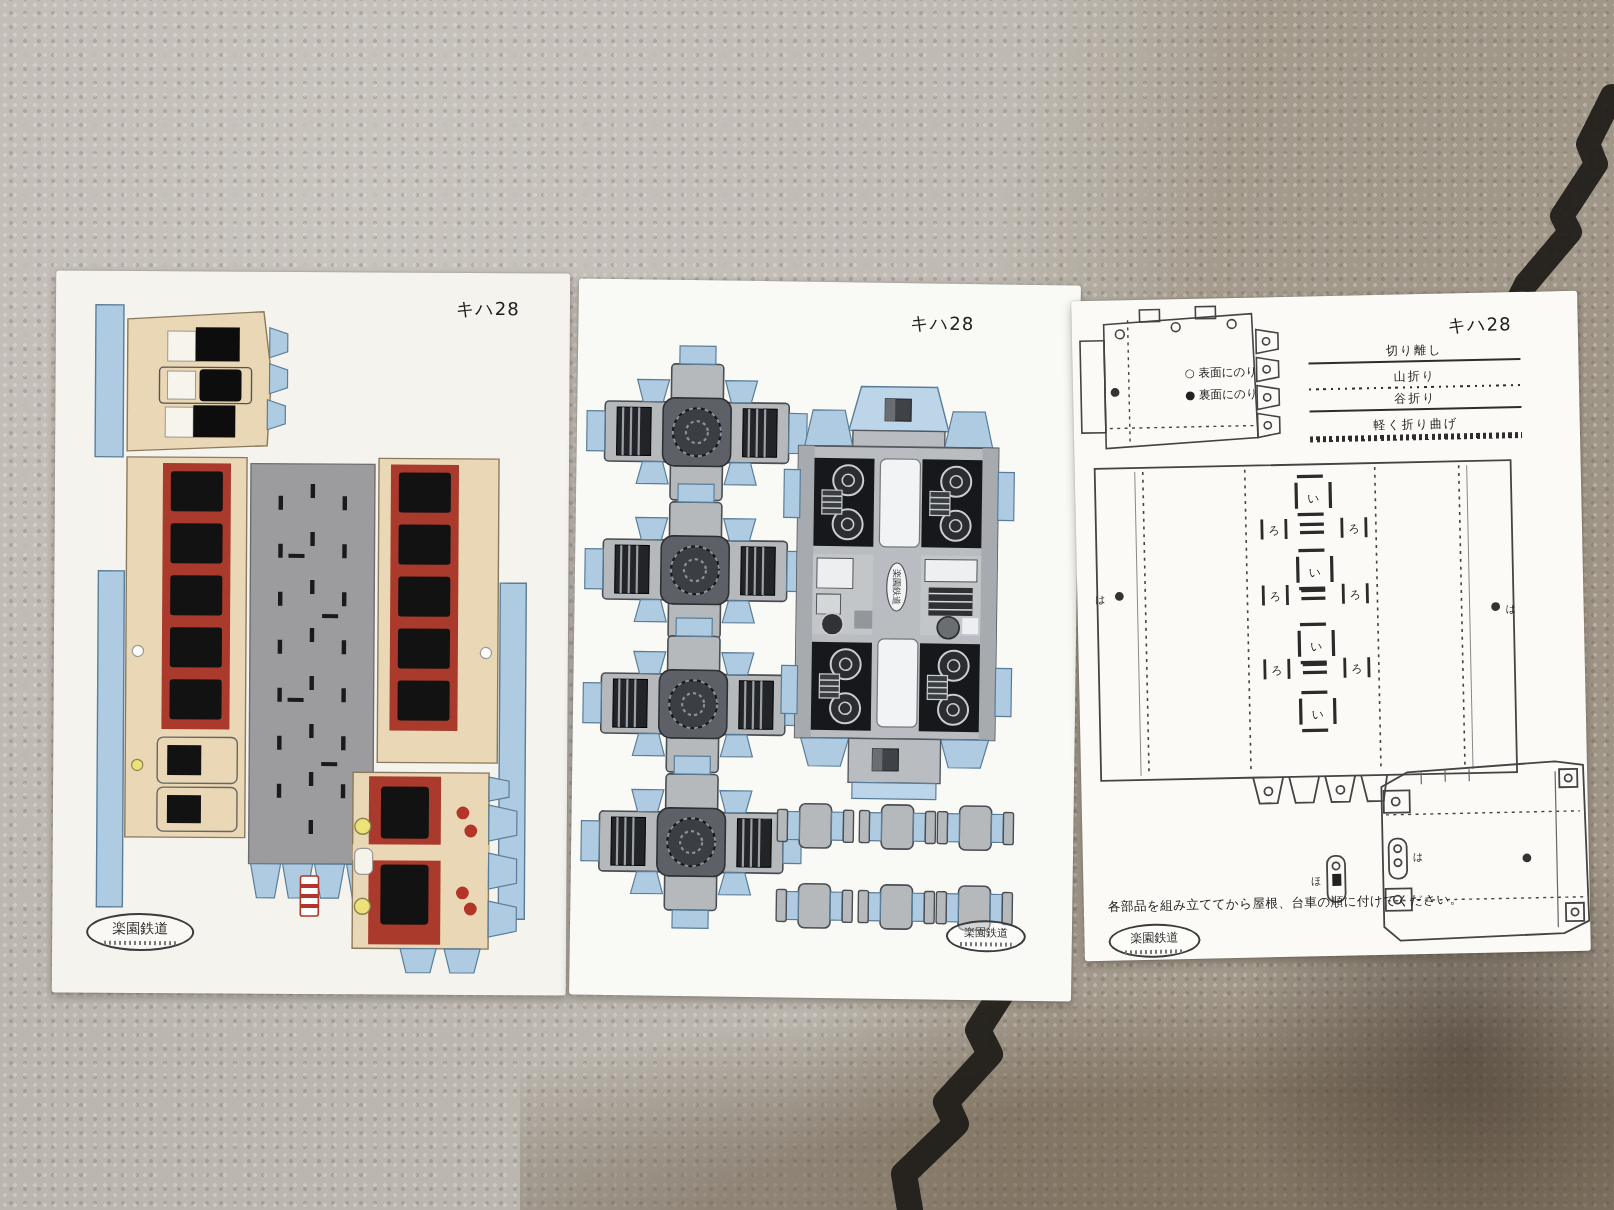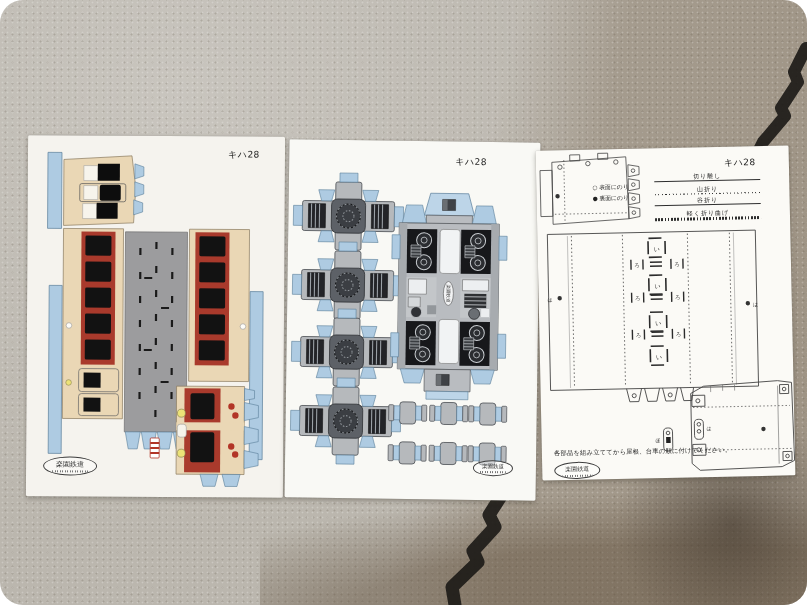--- a/index.html
+++ b/index.html
@@ -1,21 +1,21 @@
 <!DOCTYPE html>
 <html><head>
 <meta charset="utf-8">
 <style>
   html,body{margin:0;padding:0;}
   .scene{position:relative;width:807px;height:605px;overflow:hidden;
     font-family:"DejaVu Sans",sans-serif;
     background-color:#b7b2a9;
     background-image:
       radial-gradient(circle at 22% 16%, rgba(255,255,255,.20), rgba(255,255,255,0) 55%),
-      linear-gradient(103deg, rgba(255,255,255,.06) 55%, rgba(122,103,79,.30) 67%, rgba(122,103,79,.42) 100%); border-radius: 23px;}
+      linear-gradient(103deg, rgba(255,255,255,.06) 55%, rgba(122,103,79,.30) 67%, rgba(122,103,79,.42) 100%);}
   .speckle{position:absolute;inset:0;
     background-image:
       radial-gradient(rgba(255,255,255,.28) .8px, transparent 1.1px),
       radial-gradient(rgba(82,70,56,.24) .8px, transparent 1.2px);
     background-size:5px 5px,7px 7px;background-position:0 0,2px 3px;opacity:.85;}
   .shade-bottom{position:absolute;left:260px;top:470px;right:0;bottom:0;
     background:radial-gradient(130% 120% at 75% 110%, rgba(95,78,58,.48) 45%, rgba(95,78,58,0) 78%);}
   .corner-dark{position:absolute;right:-40px;bottom:-40px;width:230px;height:240px;
     background:radial-gradient(closest-side, rgba(58,48,38,.55), rgba(58,48,38,0));}
   .streaks{position:absolute;inset:0;}

